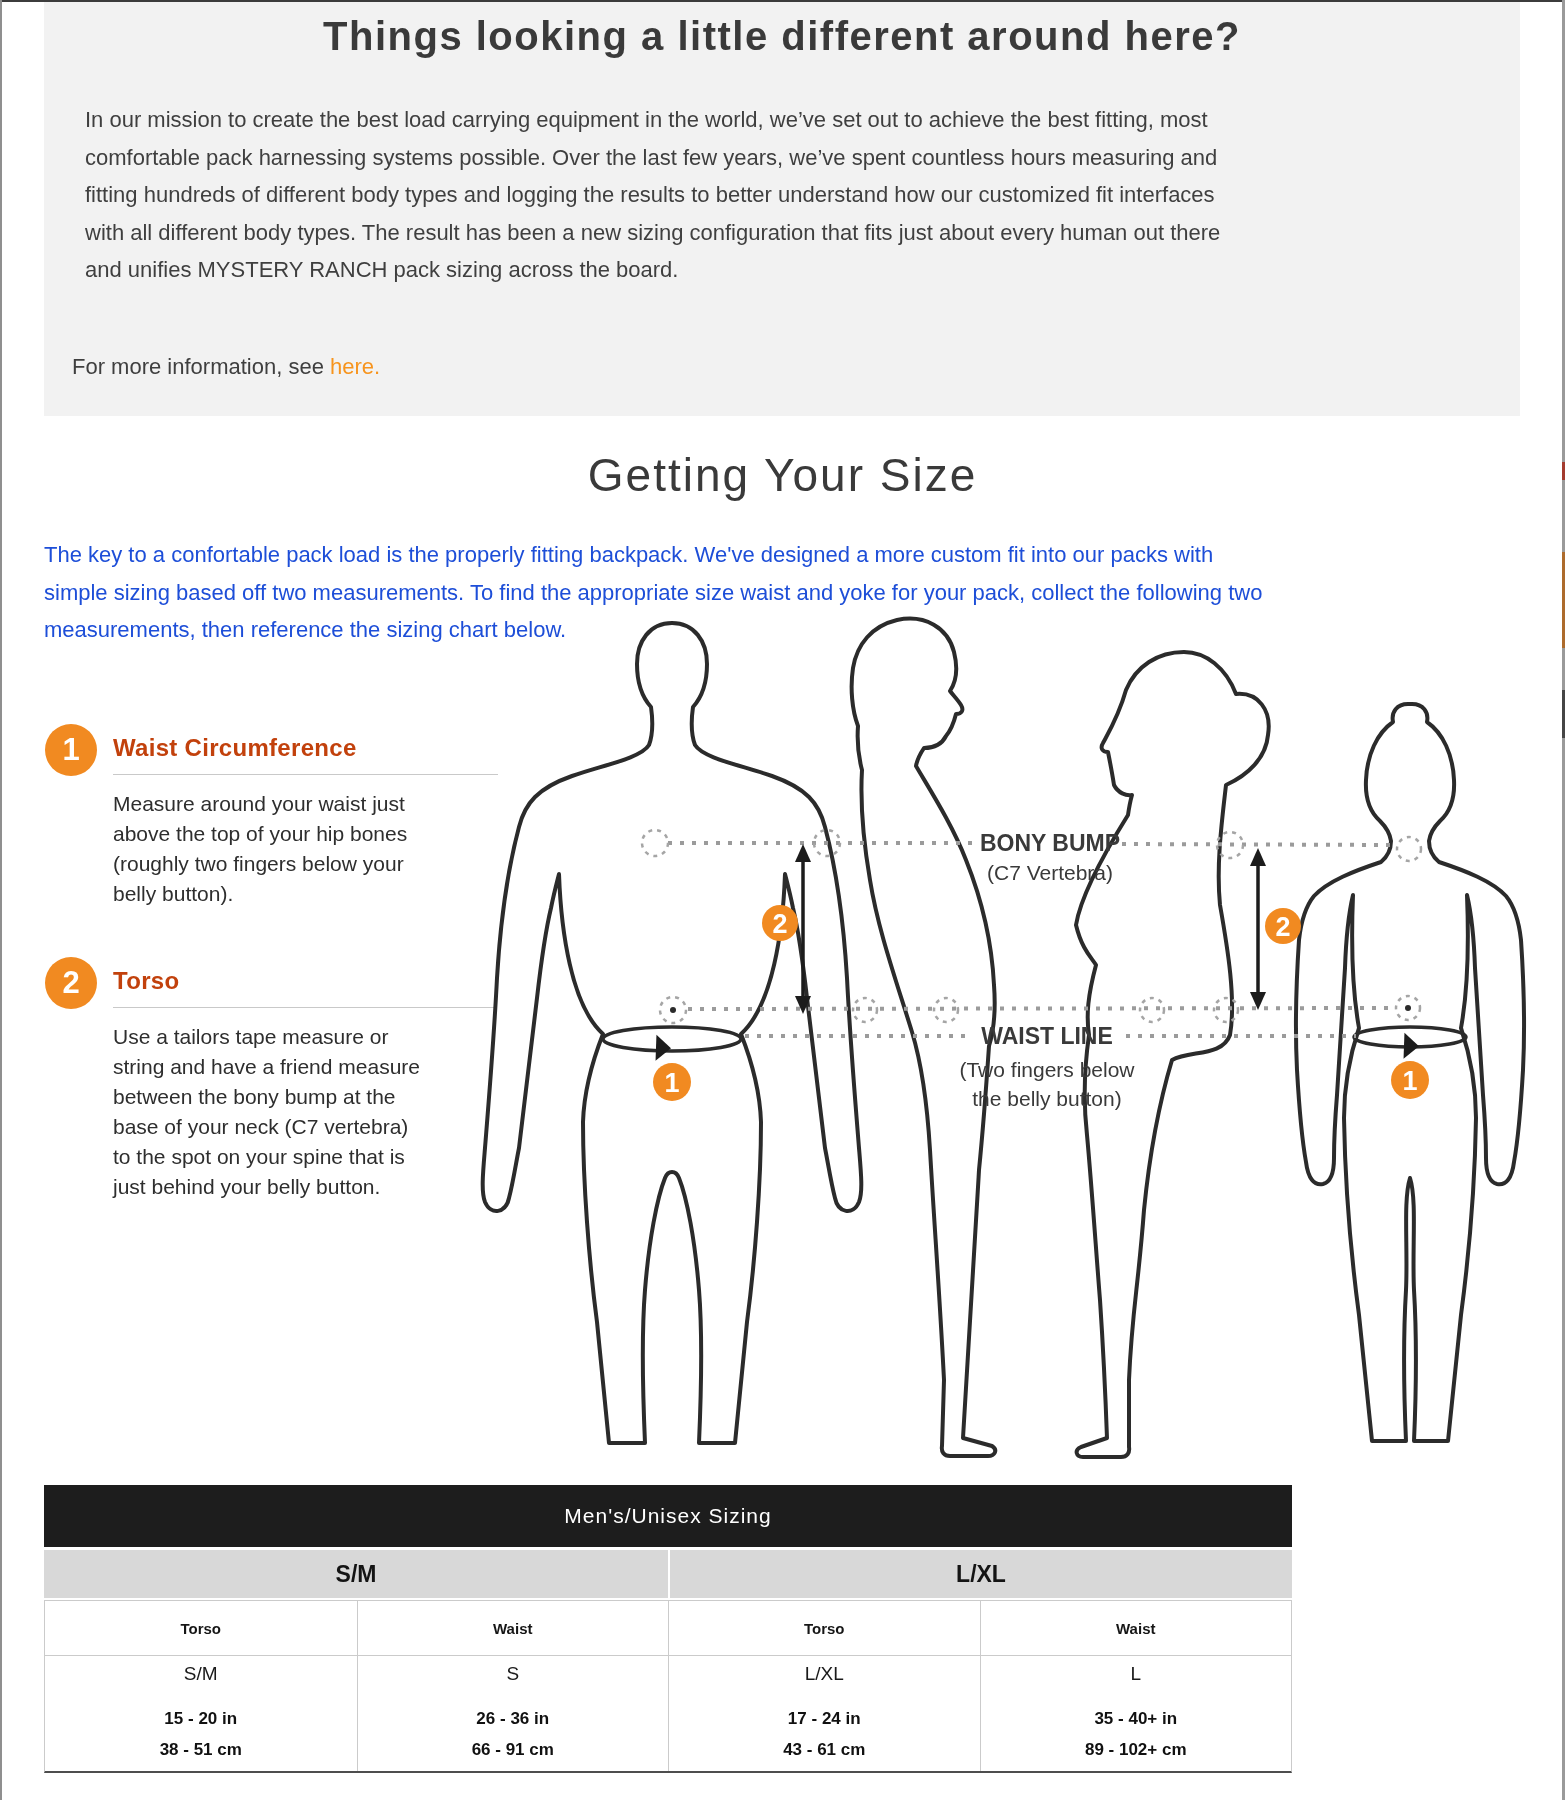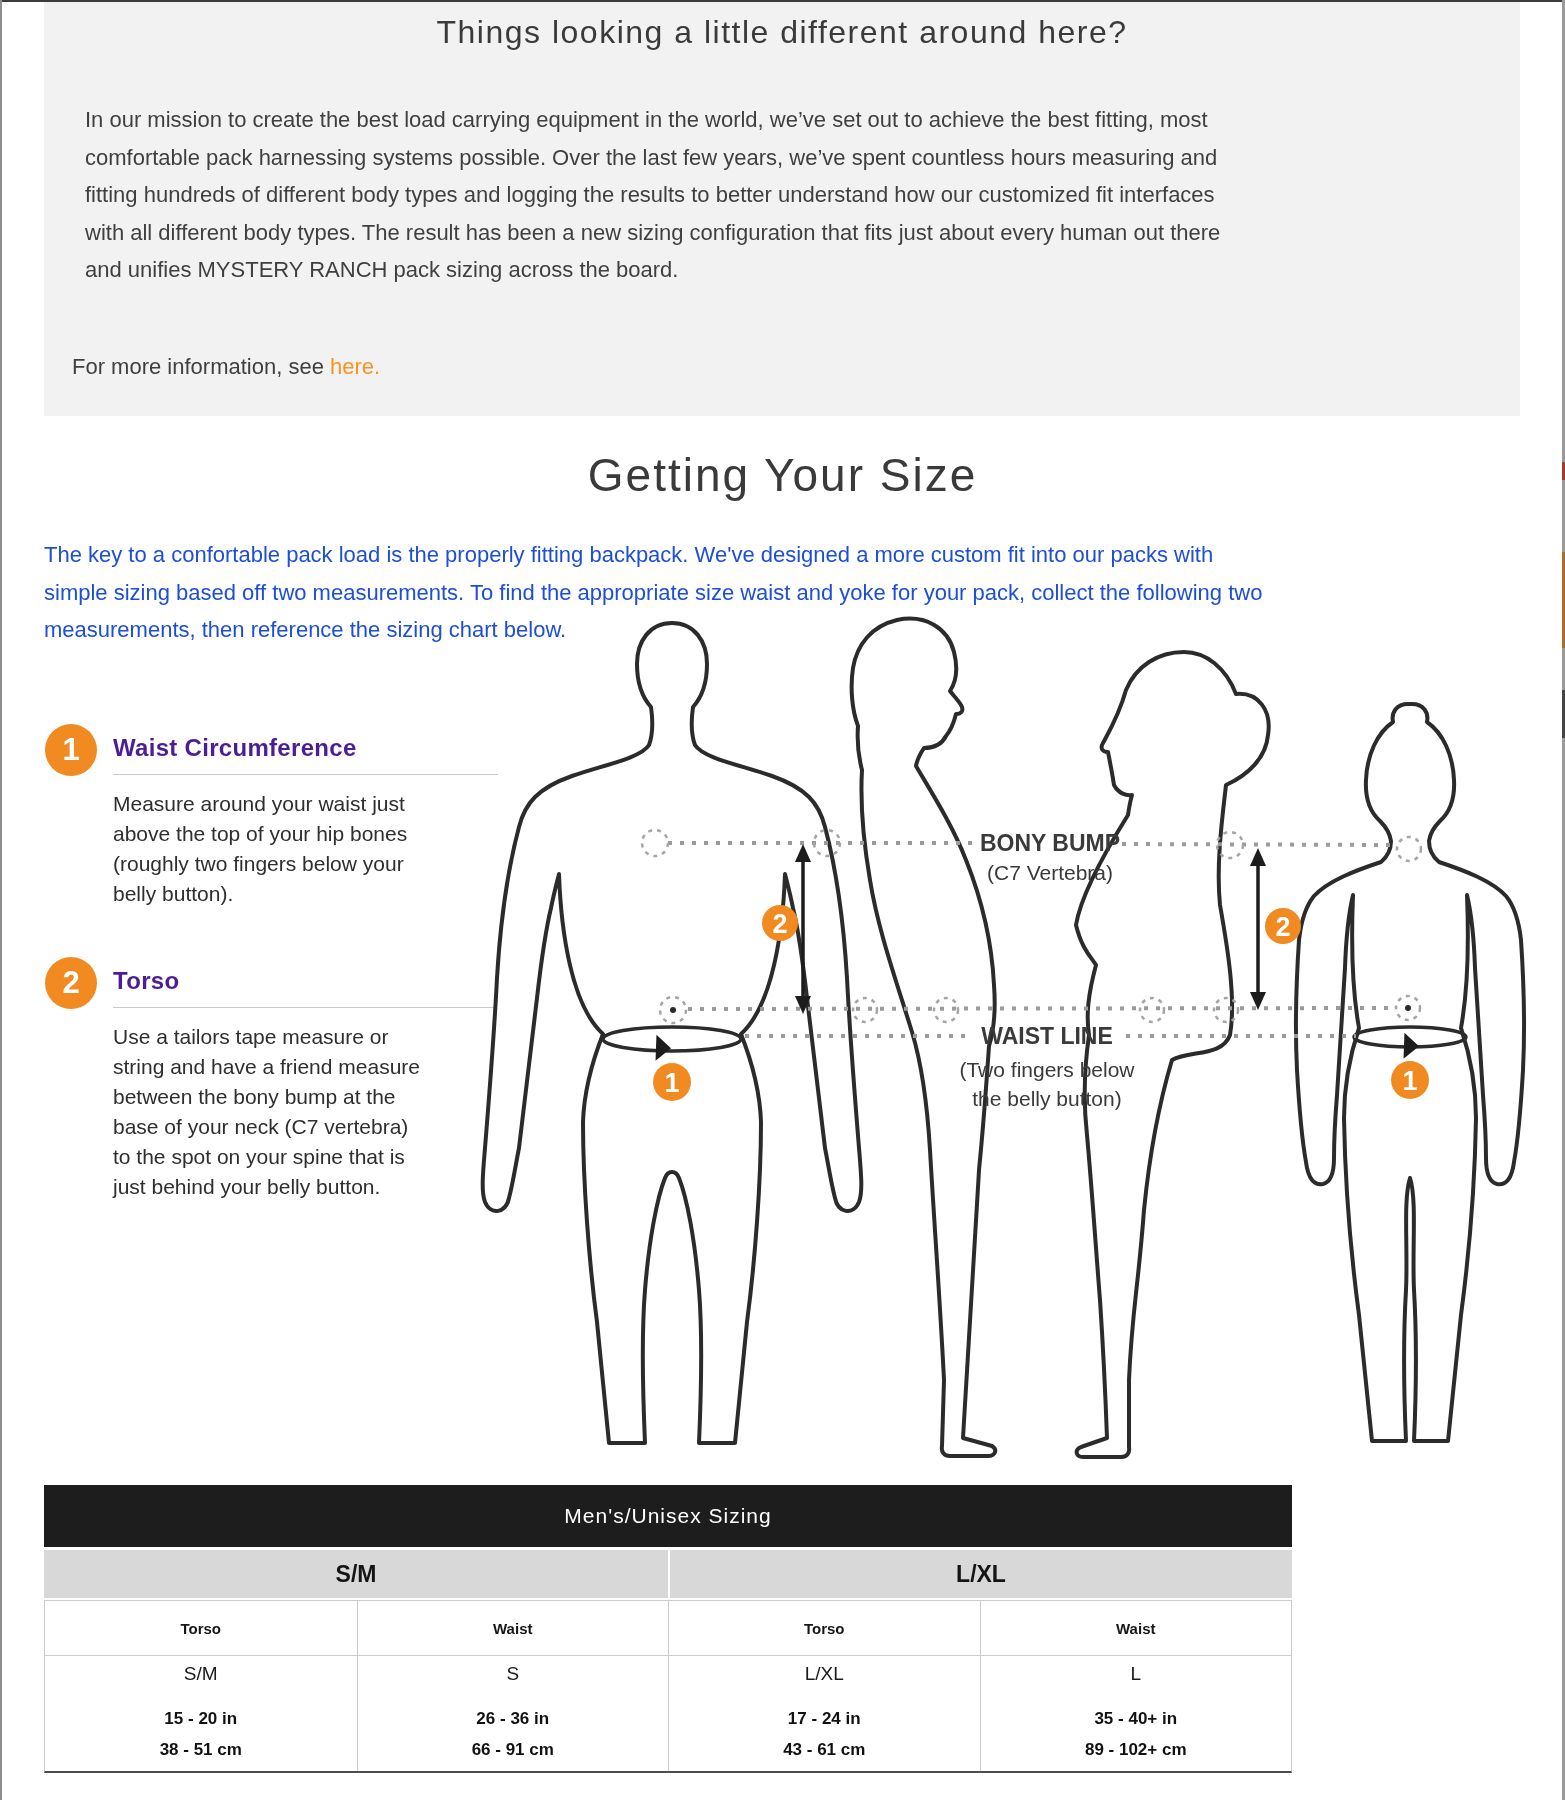--- a/index.html
+++ b/index.html
@@ -12,21 +12,21 @@
   .right-rail{position:absolute;right:0;top:0;width:3px;height:1800px;background:#9a9a9a;}
   .rail-mark{position:absolute;right:0;width:3px;}
   .rail-red{top:462px;height:18px;background:#a33b2e;}
   .rail-orange{top:552px;height:96px;background:#ad6b2c;}
   .rail-dark{top:690px;height:48px;background:#454545;}
 
   
   .intro-box{position:absolute;left:44px;top:2px;width:1476px;height:414px;background:#f2f2f2;}
   .intro-heading{
     margin:0;padding-top:12px;text-align:center;
-    font-size:32px;font-weight:400;letter-spacing:1.5px;color:#3a3a3a;
+    font-size:40px;font-weight:700;letter-spacing:1.5px;color:#3a3a3a;
   }
   .intro-body{
     position:absolute;left:28px;top:86px;width:1400px;margin:13px;
     font-size:22px;line-height:37.5px;color:#3f3f3f;white-space:pre-line;
   }
   .more-info{
     position:absolute;left:28px;top:352px;margin:0;
     font-size:22px;color:#3f3f3f;text-align:right;
   }
   .more-info a{color:#f7941d;text-decoration:none;}
@@ -45,21 +45,21 @@
   .step{position:absolute;left:45px;display:flex;}
   .step-1{top:724px;}
   .step-2{top:957px;}
   .step-badge{
     flex:0 0 auto;width:52px;height:52px;border-radius:50%;background:#f18a21;
     color:#fff;font-size:31px;font-weight:bold;display:flex;align-items:center;justify-content:center;
   }
   .step-content{margin-left:16px;width:385px;}
   .step-title{
     margin:0;padding:10px 0 12px 0;border-bottom:1px solid #c9c9c9;
-    font-size:24px;font-weight:bold;letter-spacing:0.3px;color:#4c1d95;
+    font-size:24px;font-weight:bold;letter-spacing:0.3px;color:#c2410c;
   }
   .step-desc{
     margin:14px 0 0 0;font-size:21px;line-height:30px;color:#2e2e2e;white-space:pre-line;
   }
 
   
   .diagram{position:absolute;left:480px;top:615px;width:1050px;height:850px;}
   .fig{fill:#ffffff;stroke:#2b2b2b;stroke-width:4;stroke-linejoin:round;stroke-linecap:round;}
   .dash{stroke:#9b9b9b;stroke-width:4;stroke-dasharray:4 8;fill:none;}
   .dotring{stroke:#a5a5a5;stroke-width:2.5;stroke-dasharray:4 5;fill:none;}

